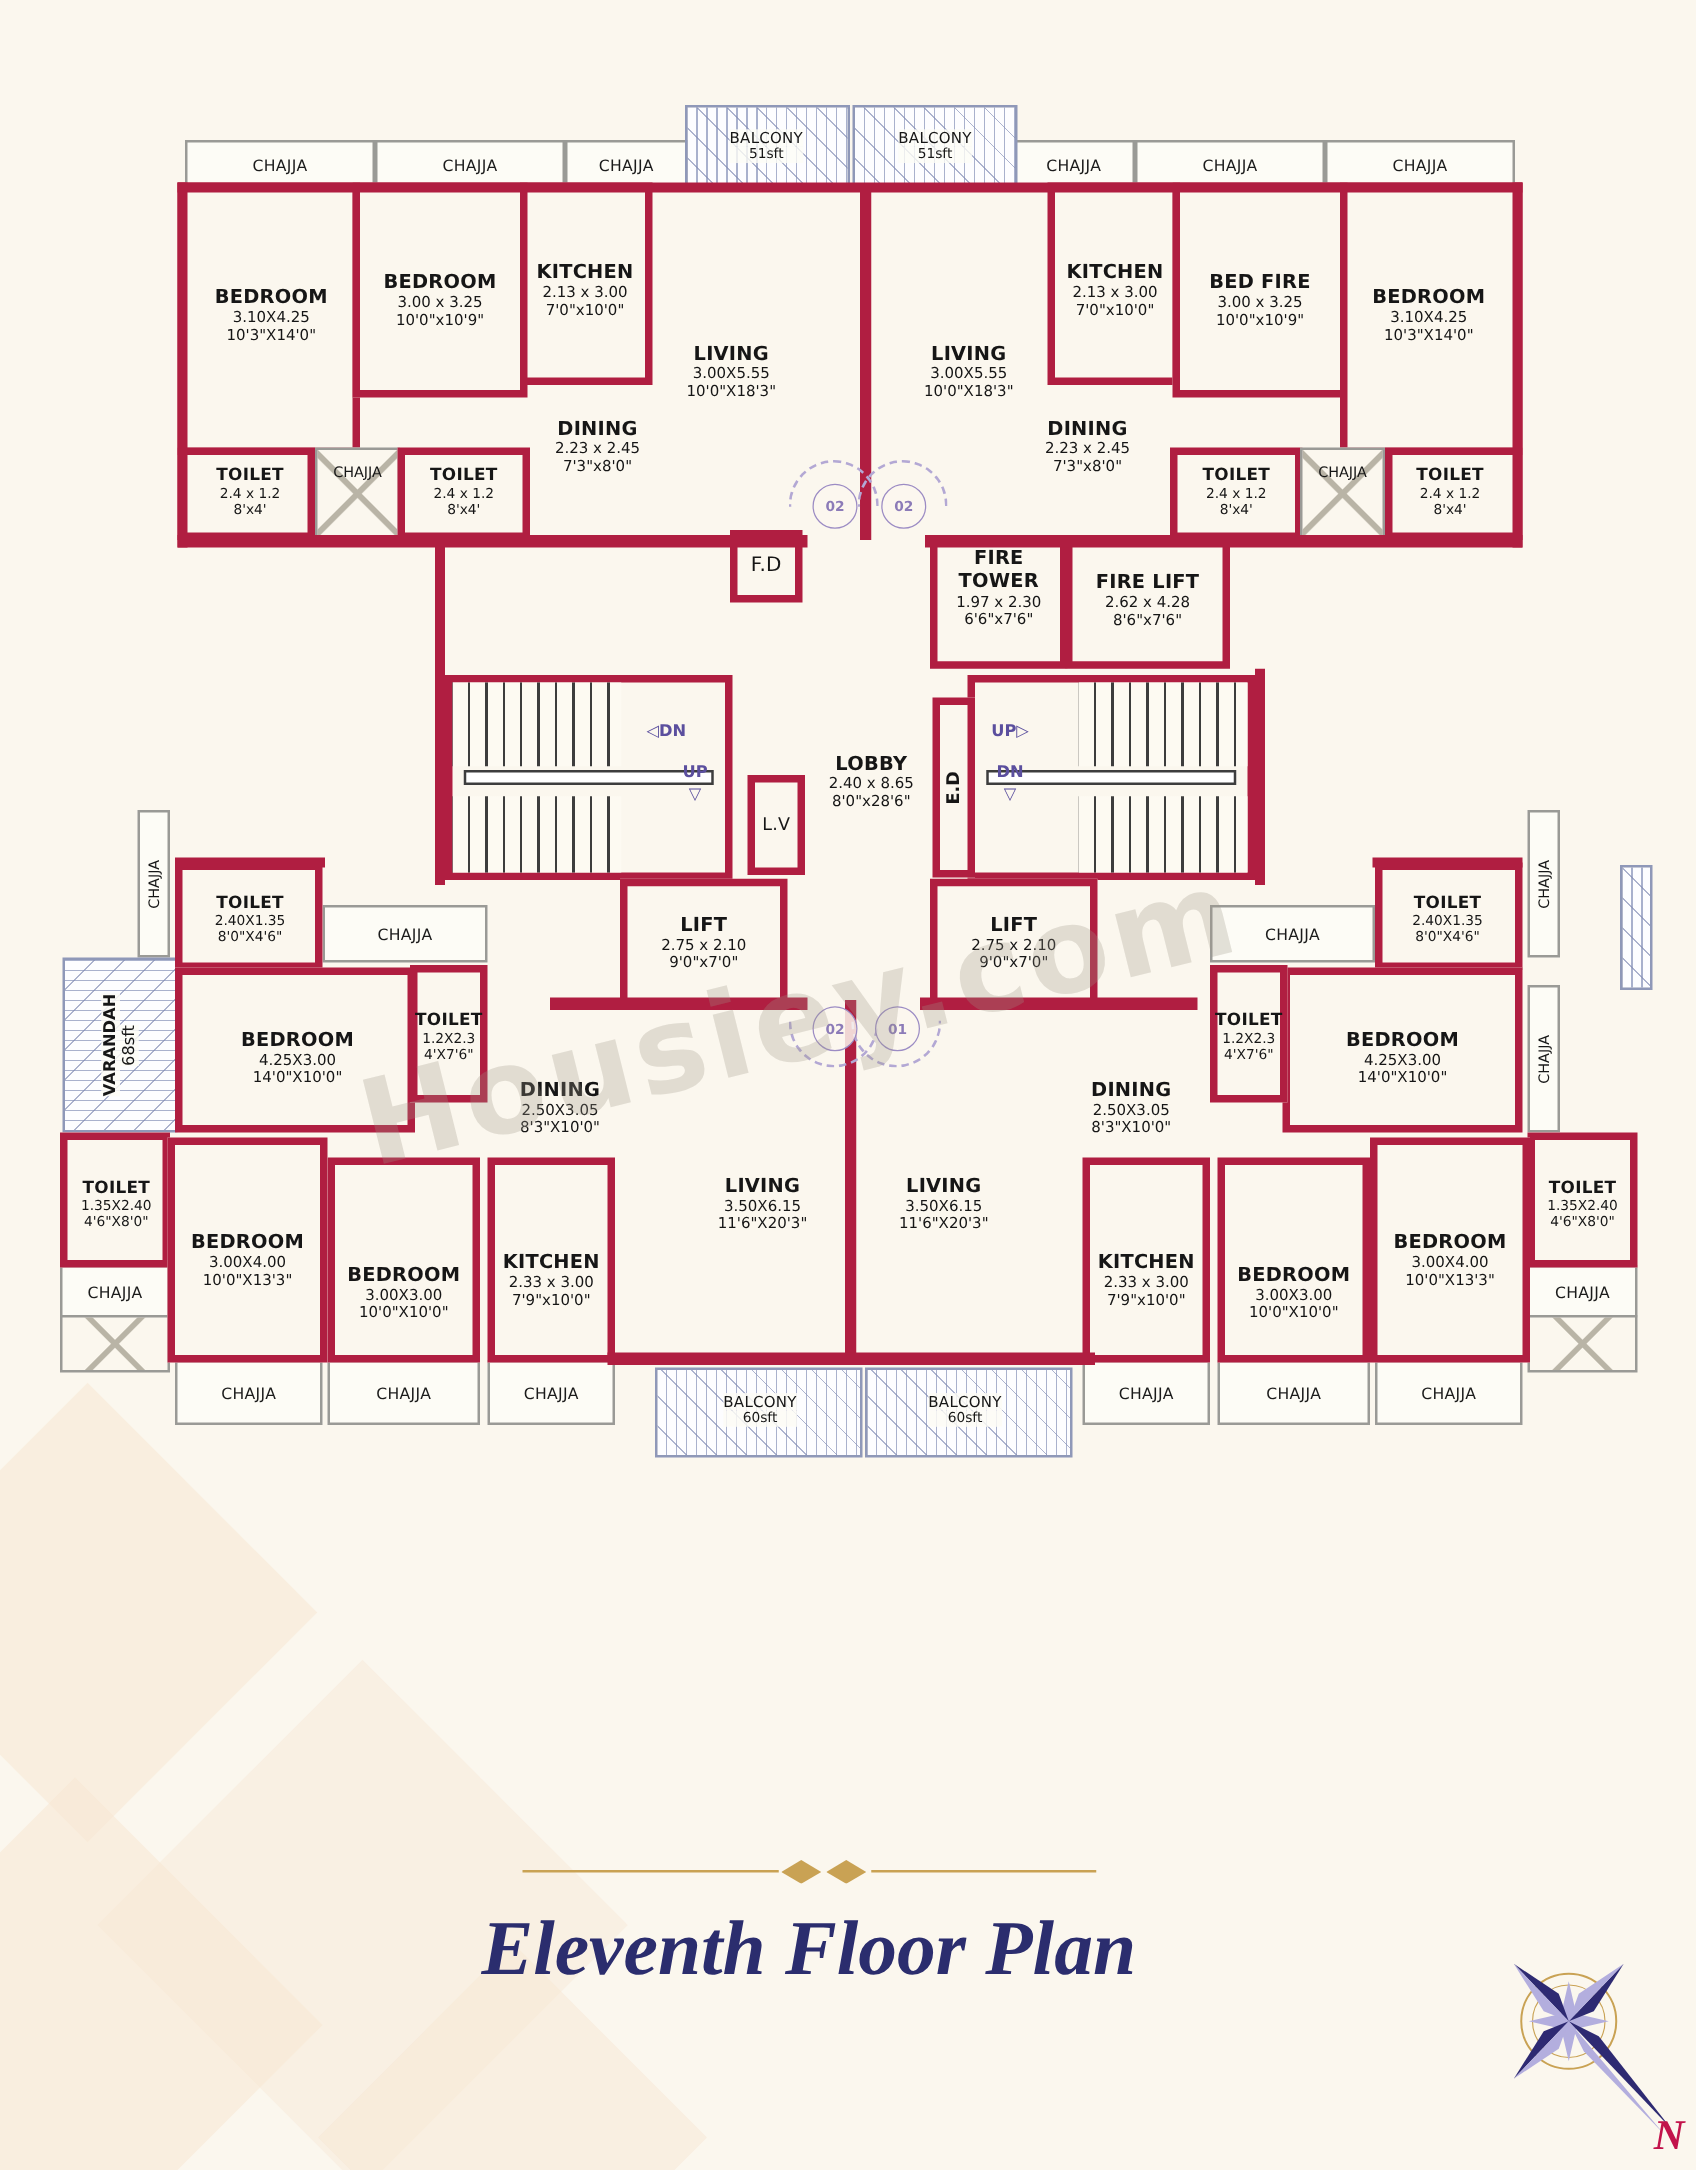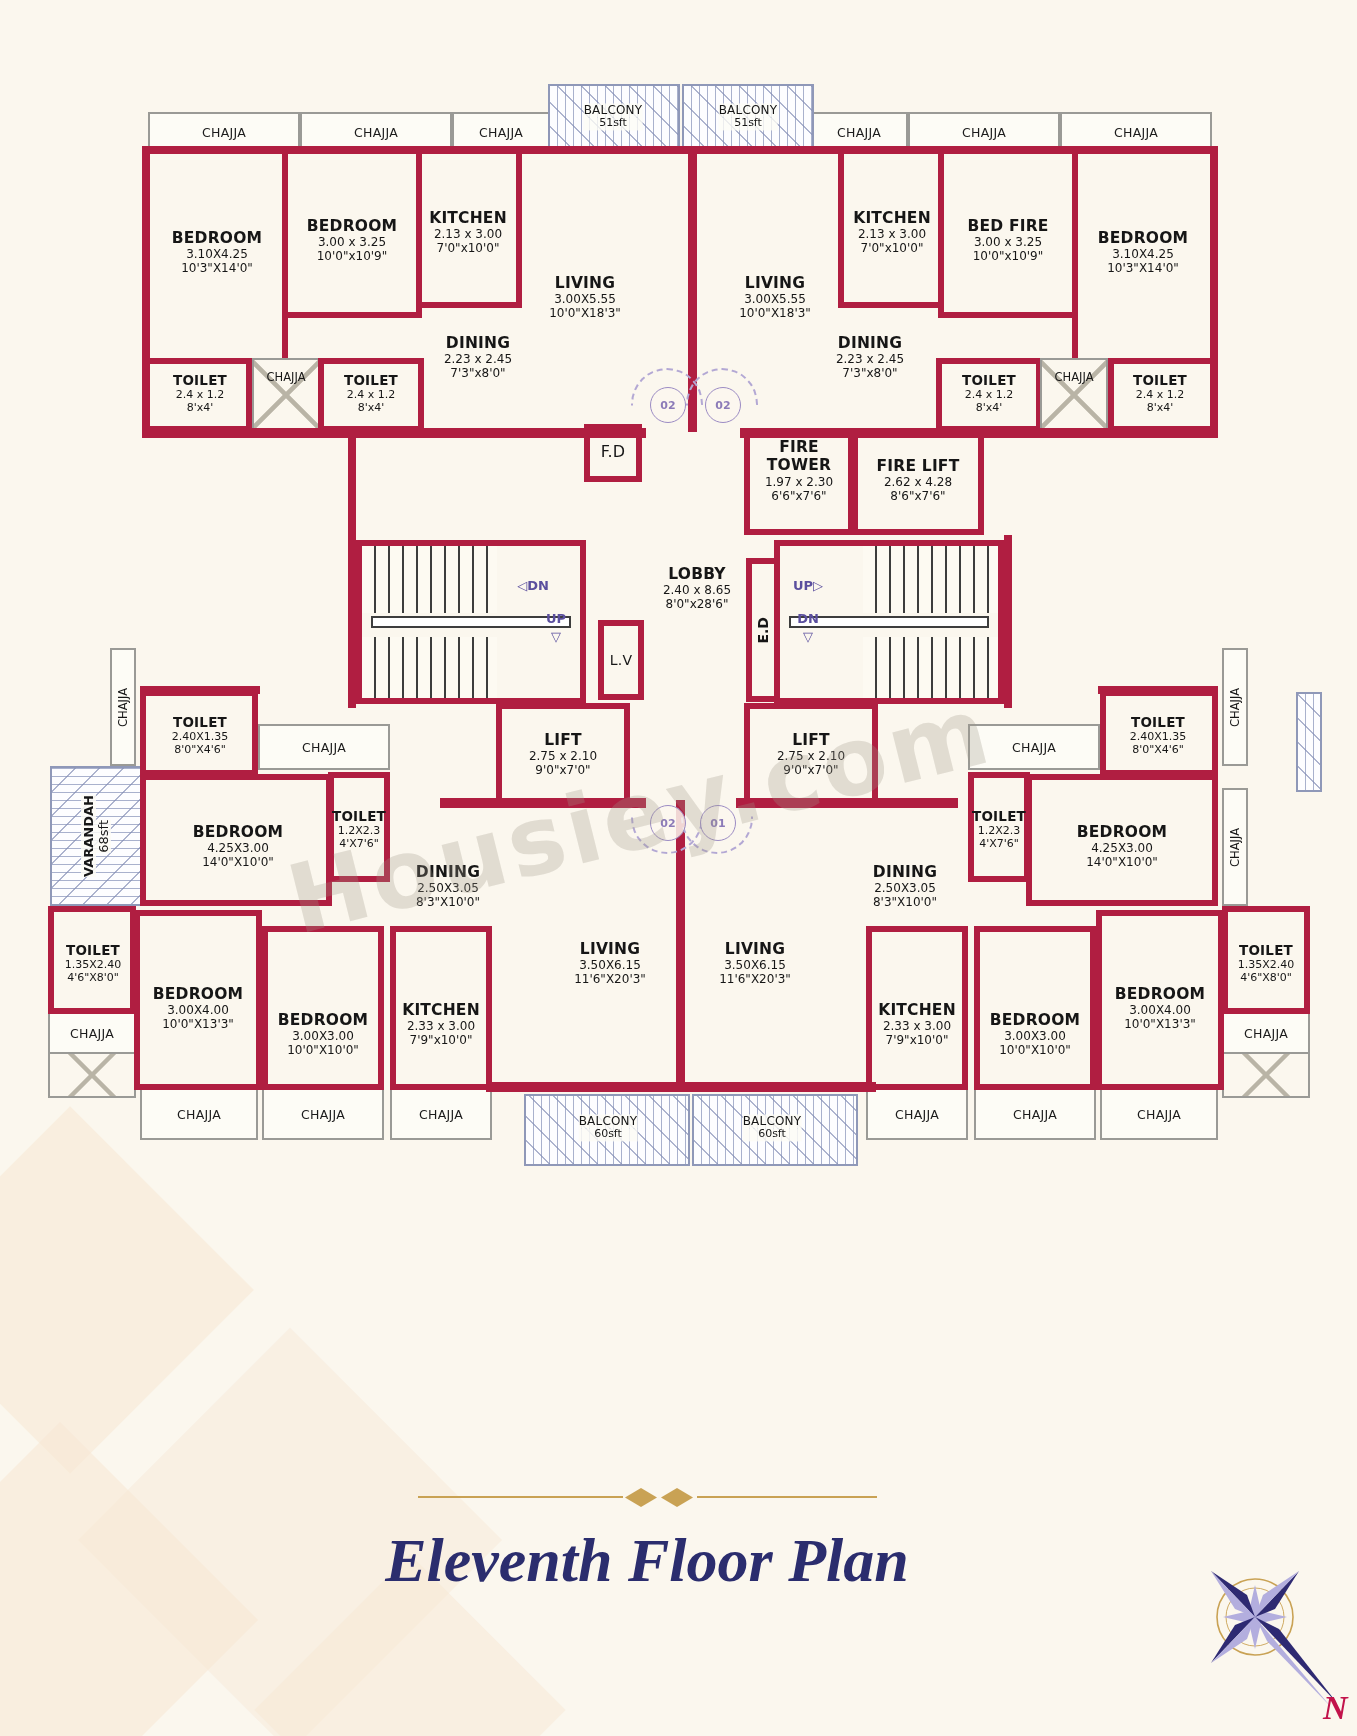--- a/index.html
+++ b/index.html
@@ -225,21 +225,21 @@
 <div class="updn" style="left:556px;top:636px"><span>▽</span></div>
 <div class="stairs" style="left:774px;top:540px;width:230px;height:164px">
   <div class="flight" style="right:0;top:0;width:62%;height:44%"></div>
   <div class="landing" style="top:46%"></div>
   <div class="flight" style="right:0;bottom:0;width:62%;height:40%"></div>
 </div>
 <div class="updn" style="left:808px;top:585px"><span>UP</span><span>▷</span></div>
 <div class="updn" style="left:808px;top:618px"><span>DN</span></div>
 <div class="updn" style="left:808px;top:636px"><span>▽</span></div>
 
-<div class="lbl" style="left:697px;top:588px">
+<div class="lbl" style="left:697px;top:625px">
     <span class="nm">LOBBY</span>
     <span class="dm">2.40 x 8.65</span>
     <span class="dm">8'0"x28'6"</span>
   </div>
 <div class="room" style="left:598px;top:620px;width:46px;height:80px"></div>
 <div class="lbl" style="left:621px;top:660px">
     <span class="nm" style="font-weight:400;font-size:14px">L.V</span>
   </div>
 <div class="room" style="left:746px;top:558px;width:34px;height:144px"></div>
 <div class="vlabel big" style="left:748px;top:578px;width:30px;height:104px">

